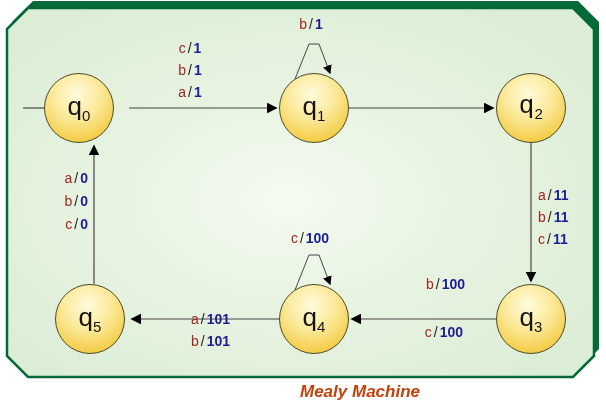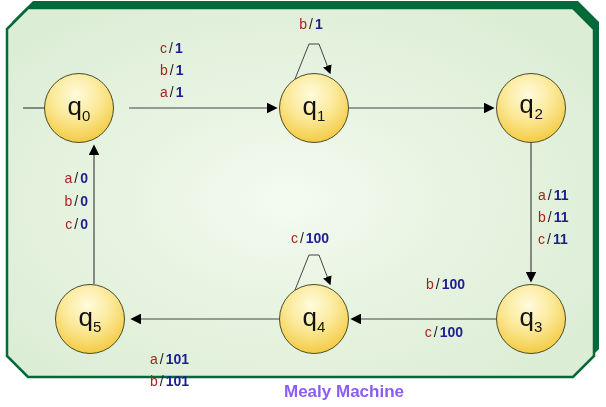--- a/index.html
+++ b/index.html
@@ -18,32 +18,32 @@
   .slabel{font-size:26px;color:#141414;line-height:1;display:inline-block;transform:translateY(-2px);}
   .slabel sub{font-size:15px;line-height:0;}
   .st-q0{left:44px;top:73px;}  .st-q1{left:279px;top:73px;}  .st-q2{left:496px;top:73px;font-family:Liberation Mono, monospace;}
   .st-q3{left:496px;top:284px;}.st-q4{left:279px;top:284px;align-items:center;}.st-q5{left:55px;top:284px;}
   
   .tlabel{position:absolute;font-size:14px;line-height:22px;white-space:nowrap;}
   .tl{display:block;}
   .tin{color:#a32520;}
   .tsep{color:#1c1c1c;padding:0 2px;}
   .tout{color:#1d1d92;font-weight:bold;}
-  .e1{left:160px;top:37px;width:80px;text-align:left;}
+  .e1{left:150px;top:37px;width:80px;text-align:center;}
   .e2{left:261px;top:13px;width:100px;text-align:center;}
   .e3{left:363px;top:54px;width:80px;text-align:right;line-height:21px;}
   .e4{left:538px;top:184px;width:70px;text-align:left;}
   .e5a{left:375px;top:276px;width:90px;text-align:right;line-height:17px;}
   .e5b{left:373px;top:321px;width:90px;text-align:right;}
   .e6{left:260px;top:227px;width:100px;text-align:center;}
-  .e7{left:150px;top:348px;width:80px;}
+  .e7{left:150px;top:308px;width:80px;text-align:right;}
   .e8{left:28px;top:167px;width:60px;text-align:right;line-height:23px;}
   .diagram-title{
-    position:absolute;left:144px;top:382px;width:400px;text-align:center;
-    font-size:17px;font-weight:bold;color:#8b5cf6;
+    position:absolute;left:160px;top:382px;width:400px;text-align:center;
+    font-size:17px;font-weight:bold;color:#c2410c;font-style:italic;
   }
 </style>
 </head>
 <body>
 
 <div class="stage">
 
   <svg class="layer" viewBox="0 0 606 407">
     <defs>
       <radialGradient id="panelGlow" cx="48%" cy="52%" r="62%">

